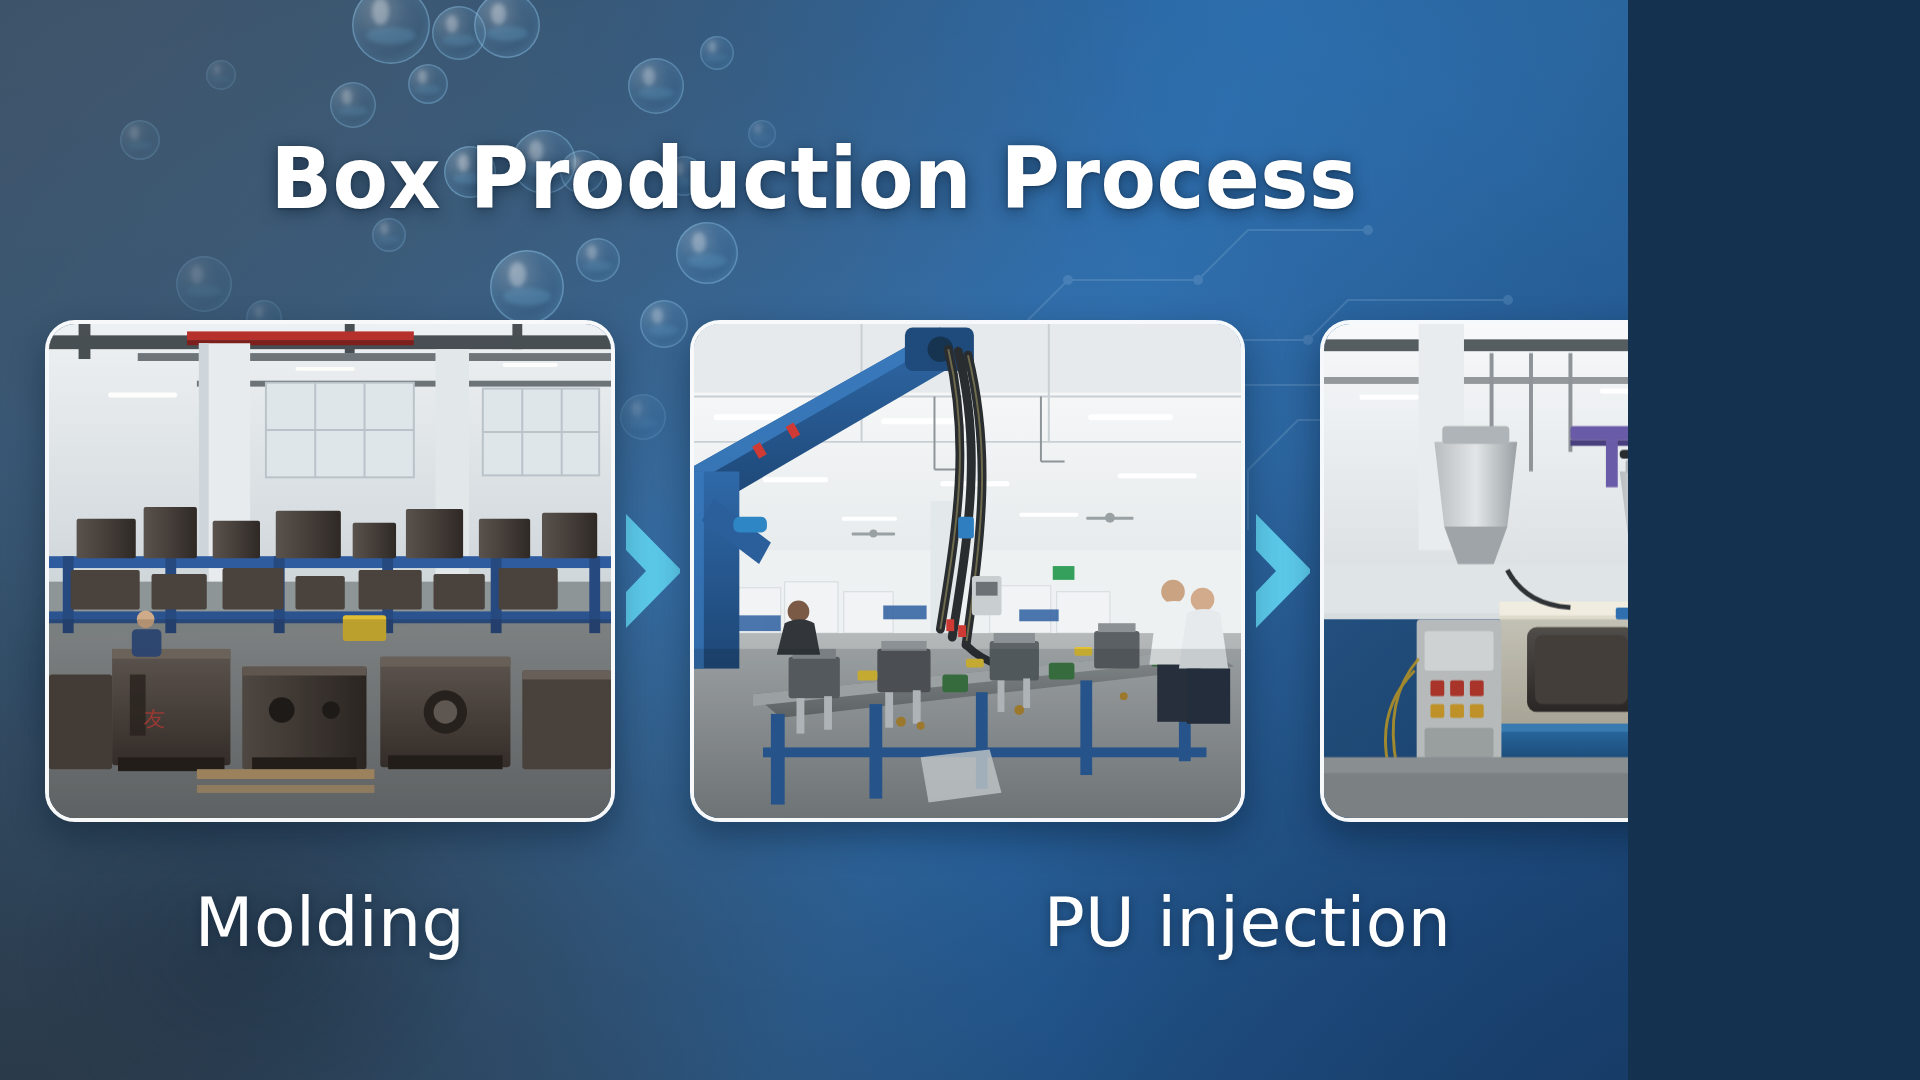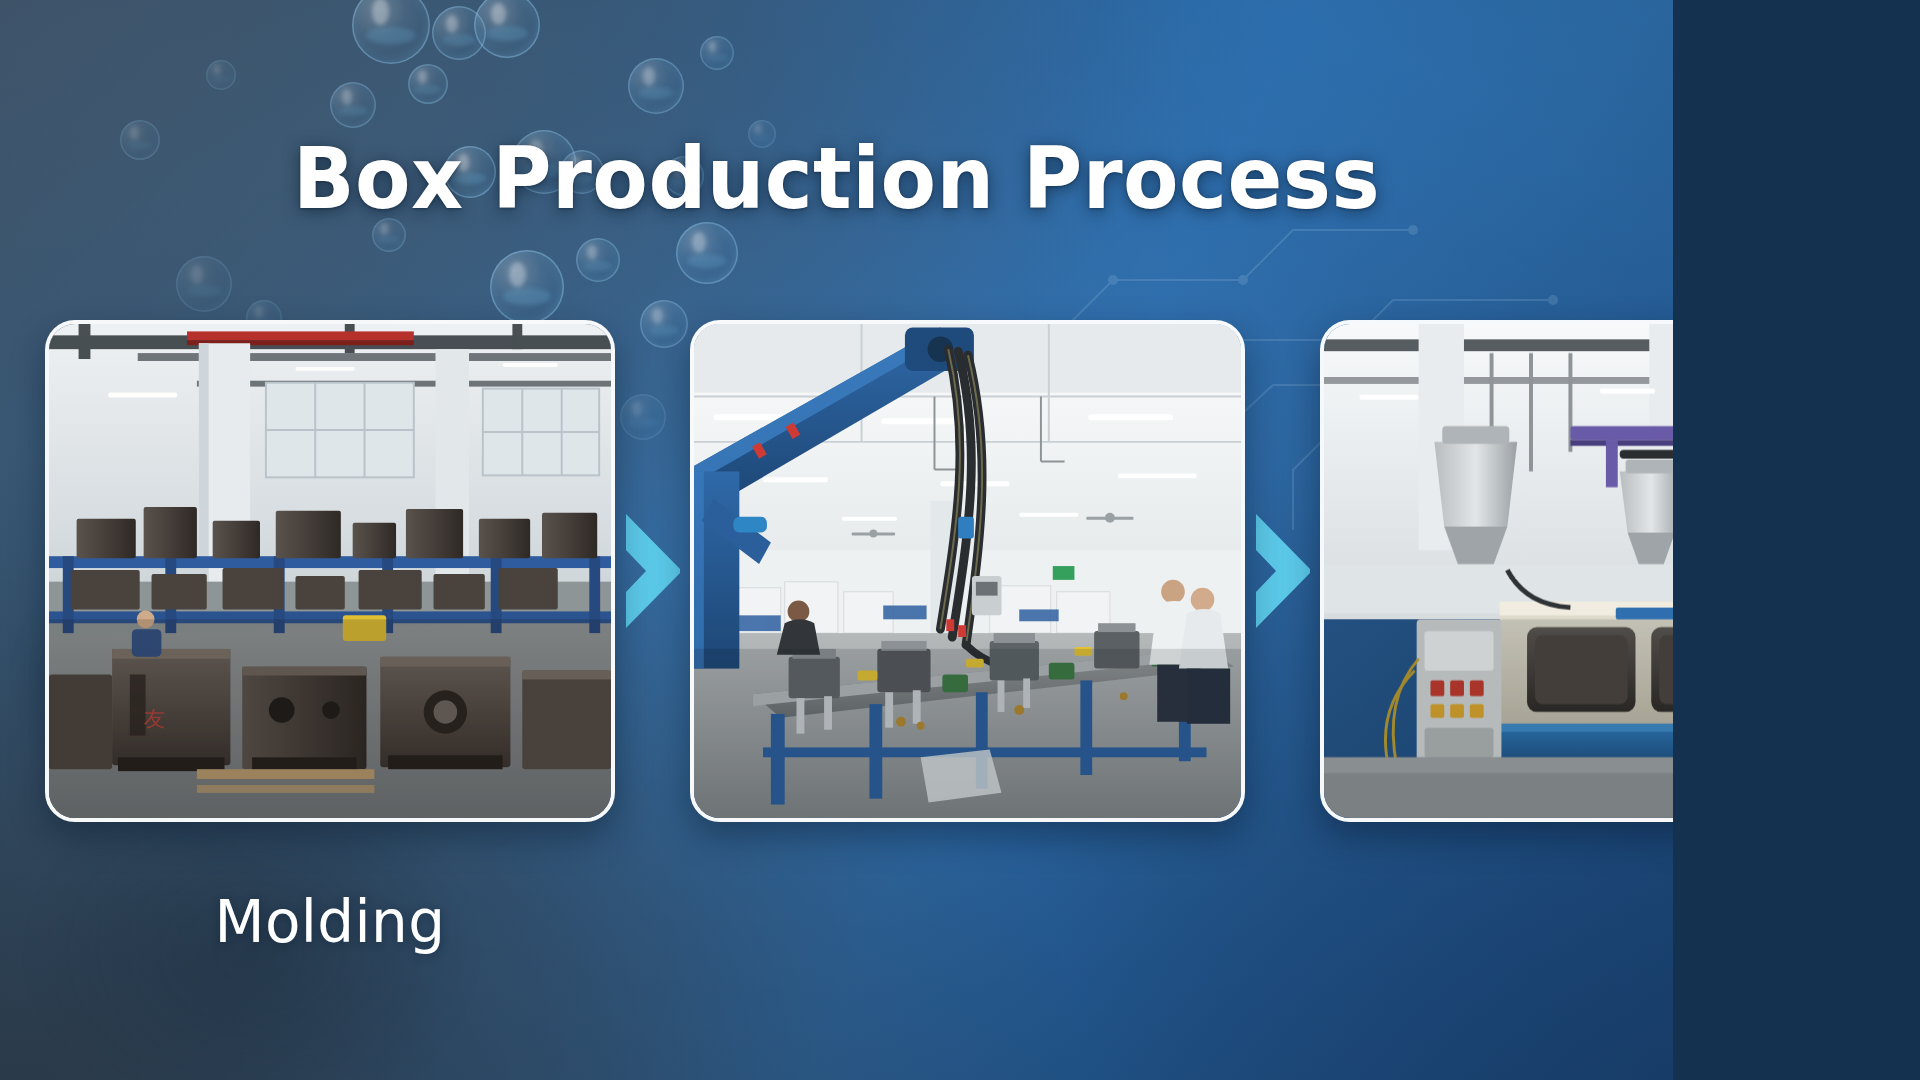--- a/index.html
+++ b/index.html
@@ -1,20 +1,20 @@
 <!DOCTYPE html>
 <html><head>
 <meta charset="utf-8">
 <style>
   html,body{margin:0;padding:0;background:#14324f;}
   body{width:1920px;height:1080px;overflow:hidden;
        font-family:"Liberation Sans",sans-serif;}
 
   
-  #stage{position:relative;width:1628px;height:1080px;overflow:hidden;padding-left:45px;}
+  #stage{position:relative;width:1628px;height:1080px;overflow:hidden;}
 
   
   .bg-base{position:absolute;inset:0;
     background:linear-gradient(115deg,#3b566f 0%,#335b7f 18%,#2c6399 42%,#2a6bab 60%,#23588f 78%,#1d4a7c 100%);}
   .bg-tl{position:absolute;inset:0;
     background:radial-gradient(115% 95% at 0% 0%, rgba(66,88,110,.95) 0%, rgba(60,84,108,.55) 34%, rgba(50,80,110,0) 62%);}
   .bg-bl{position:absolute;inset:0;
     background:radial-gradient(90% 85% at 2% 100%, rgba(46,60,74,.96) 0%, rgba(48,64,80,.62) 38%, rgba(45,66,88,0) 70%);}
   .bg-br{position:absolute;inset:0;
     background:radial-gradient(85% 80% at 100% 100%, rgba(24,62,108,.80) 0%, rgba(26,66,112,.38) 44%, rgba(30,80,130,0) 76%);}
@@ -64,21 +64,21 @@
   .photo{position:absolute;inset:0;overflow:hidden;}
 
   .gap{flex:1 1 auto;display:flex;align-items:center;justify-content:center;}
 
   .chev{width:66px;height:118px;}
 
   
   .labels{position:absolute;left:45px;top:862px;width:1835px;height:120px;display:flex;}
   .lbl{display:flex;align-items:center;justify-content:center;
     font-family:"DejaVu Sans",sans-serif;
-    font-size:58px;font-weight:400;color:#ffffff;letter-spacing:.4px;
+    font-size:68px;font-weight:400;color:#ffffff;letter-spacing:.4px;
     text-shadow:0 2px 10px rgba(8,26,46,.45);white-space:nowrap;}
   .lbl.l1{width:570px;}
   .lbl.g{flex:1 1 auto;}
   .lbl.l2{width:555px;}
   .lbl.l3{width:560px;}
 
   
   .ph-svg{position:absolute;inset:0;width:100%;height:100%;display:block;}
 </style>
 </head>
@@ -613,16 +613,17 @@
           <rect x="0" y="300" width="560" height="202" fill="#121a20" opacity=".13"></rect>
         </svg>
       </div>
     </div>
 
   </div>
 
   <div class="labels">
     <div class="lbl l1">Molding</div>
     <div class="lbl g"></div>
+    <div class="lbl l2">PU injection</div>
     <div class="lbl g"></div>
   </div>
 
 </div>
 
 </body></html>

